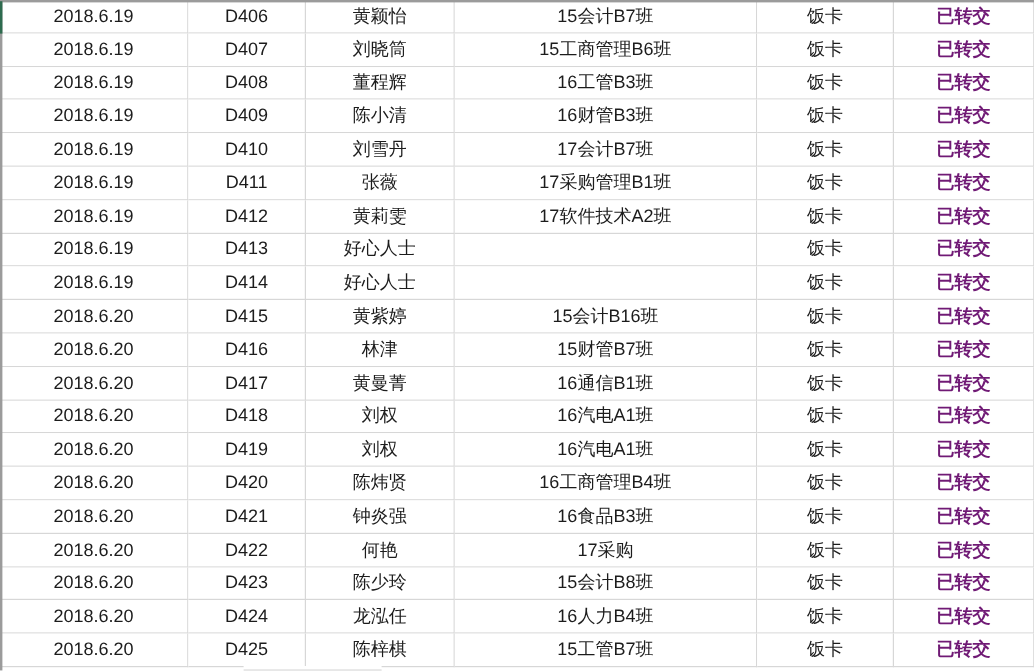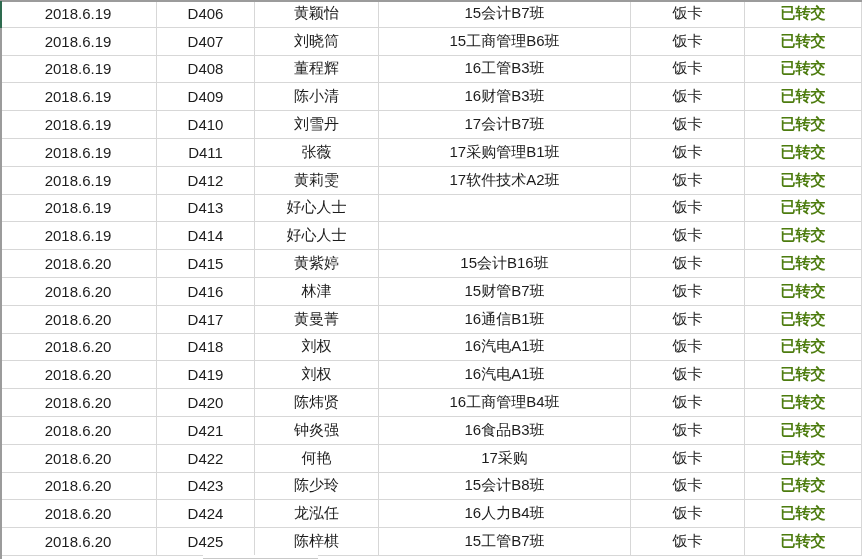--- a/index.html
+++ b/index.html
@@ -21,21 +21,21 @@
   .cell{
     box-sizing:border-box;
     border-right:1px solid #d7d7d7;
     border-bottom:1px solid #d7d7d7;
     display:flex;align-items:center;justify-content:center;
     font-size:15px;color:#1c1c1c;
     white-space:nowrap;overflow:visible;
     background:#ffffff;
   }
   .cell.col-status{
-    color:#4d7c0f;font-weight:bold;
+    color:#701a75;font-weight:bold;
   }
   .edge-top{
     position:absolute;left:0;top:0;width:862px;height:2px;
     background:#9b9b9b;z-index:5;
   }
   .edge-left{
     position:absolute;left:0;top:0;width:2px;height:559px;
     background:#9b9b9b;z-index:5;
   }
   .edge-left-green{

